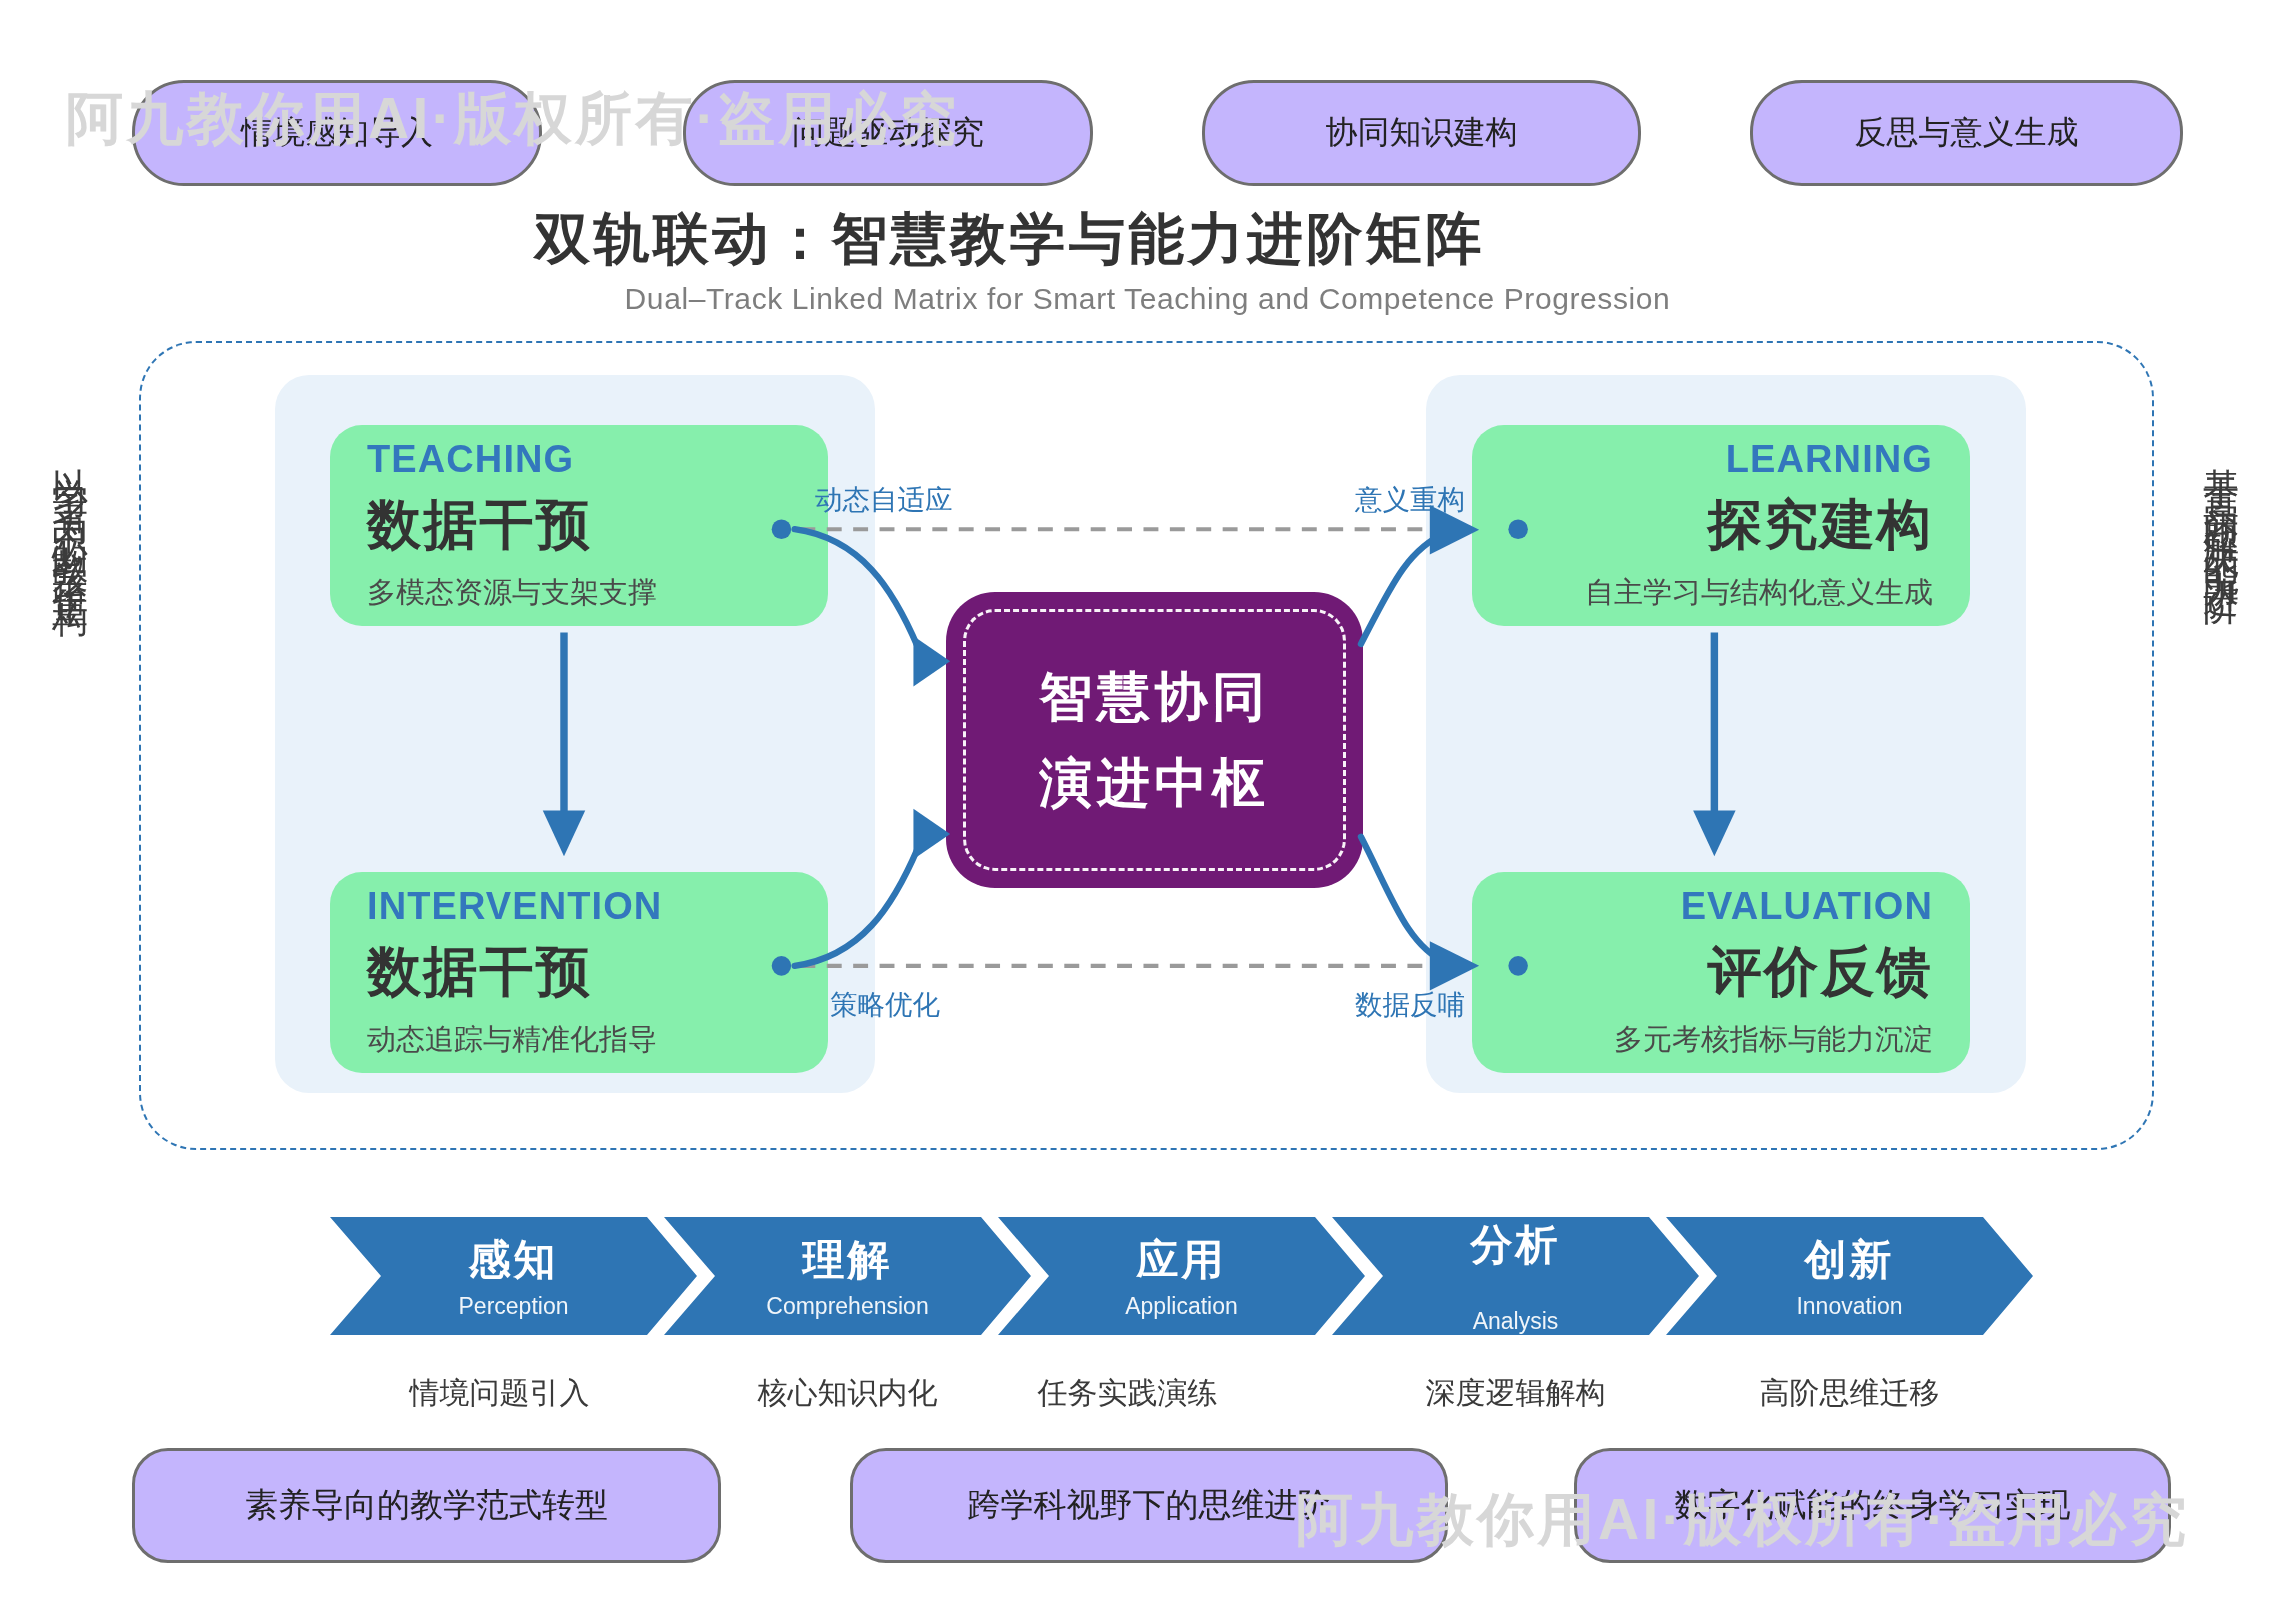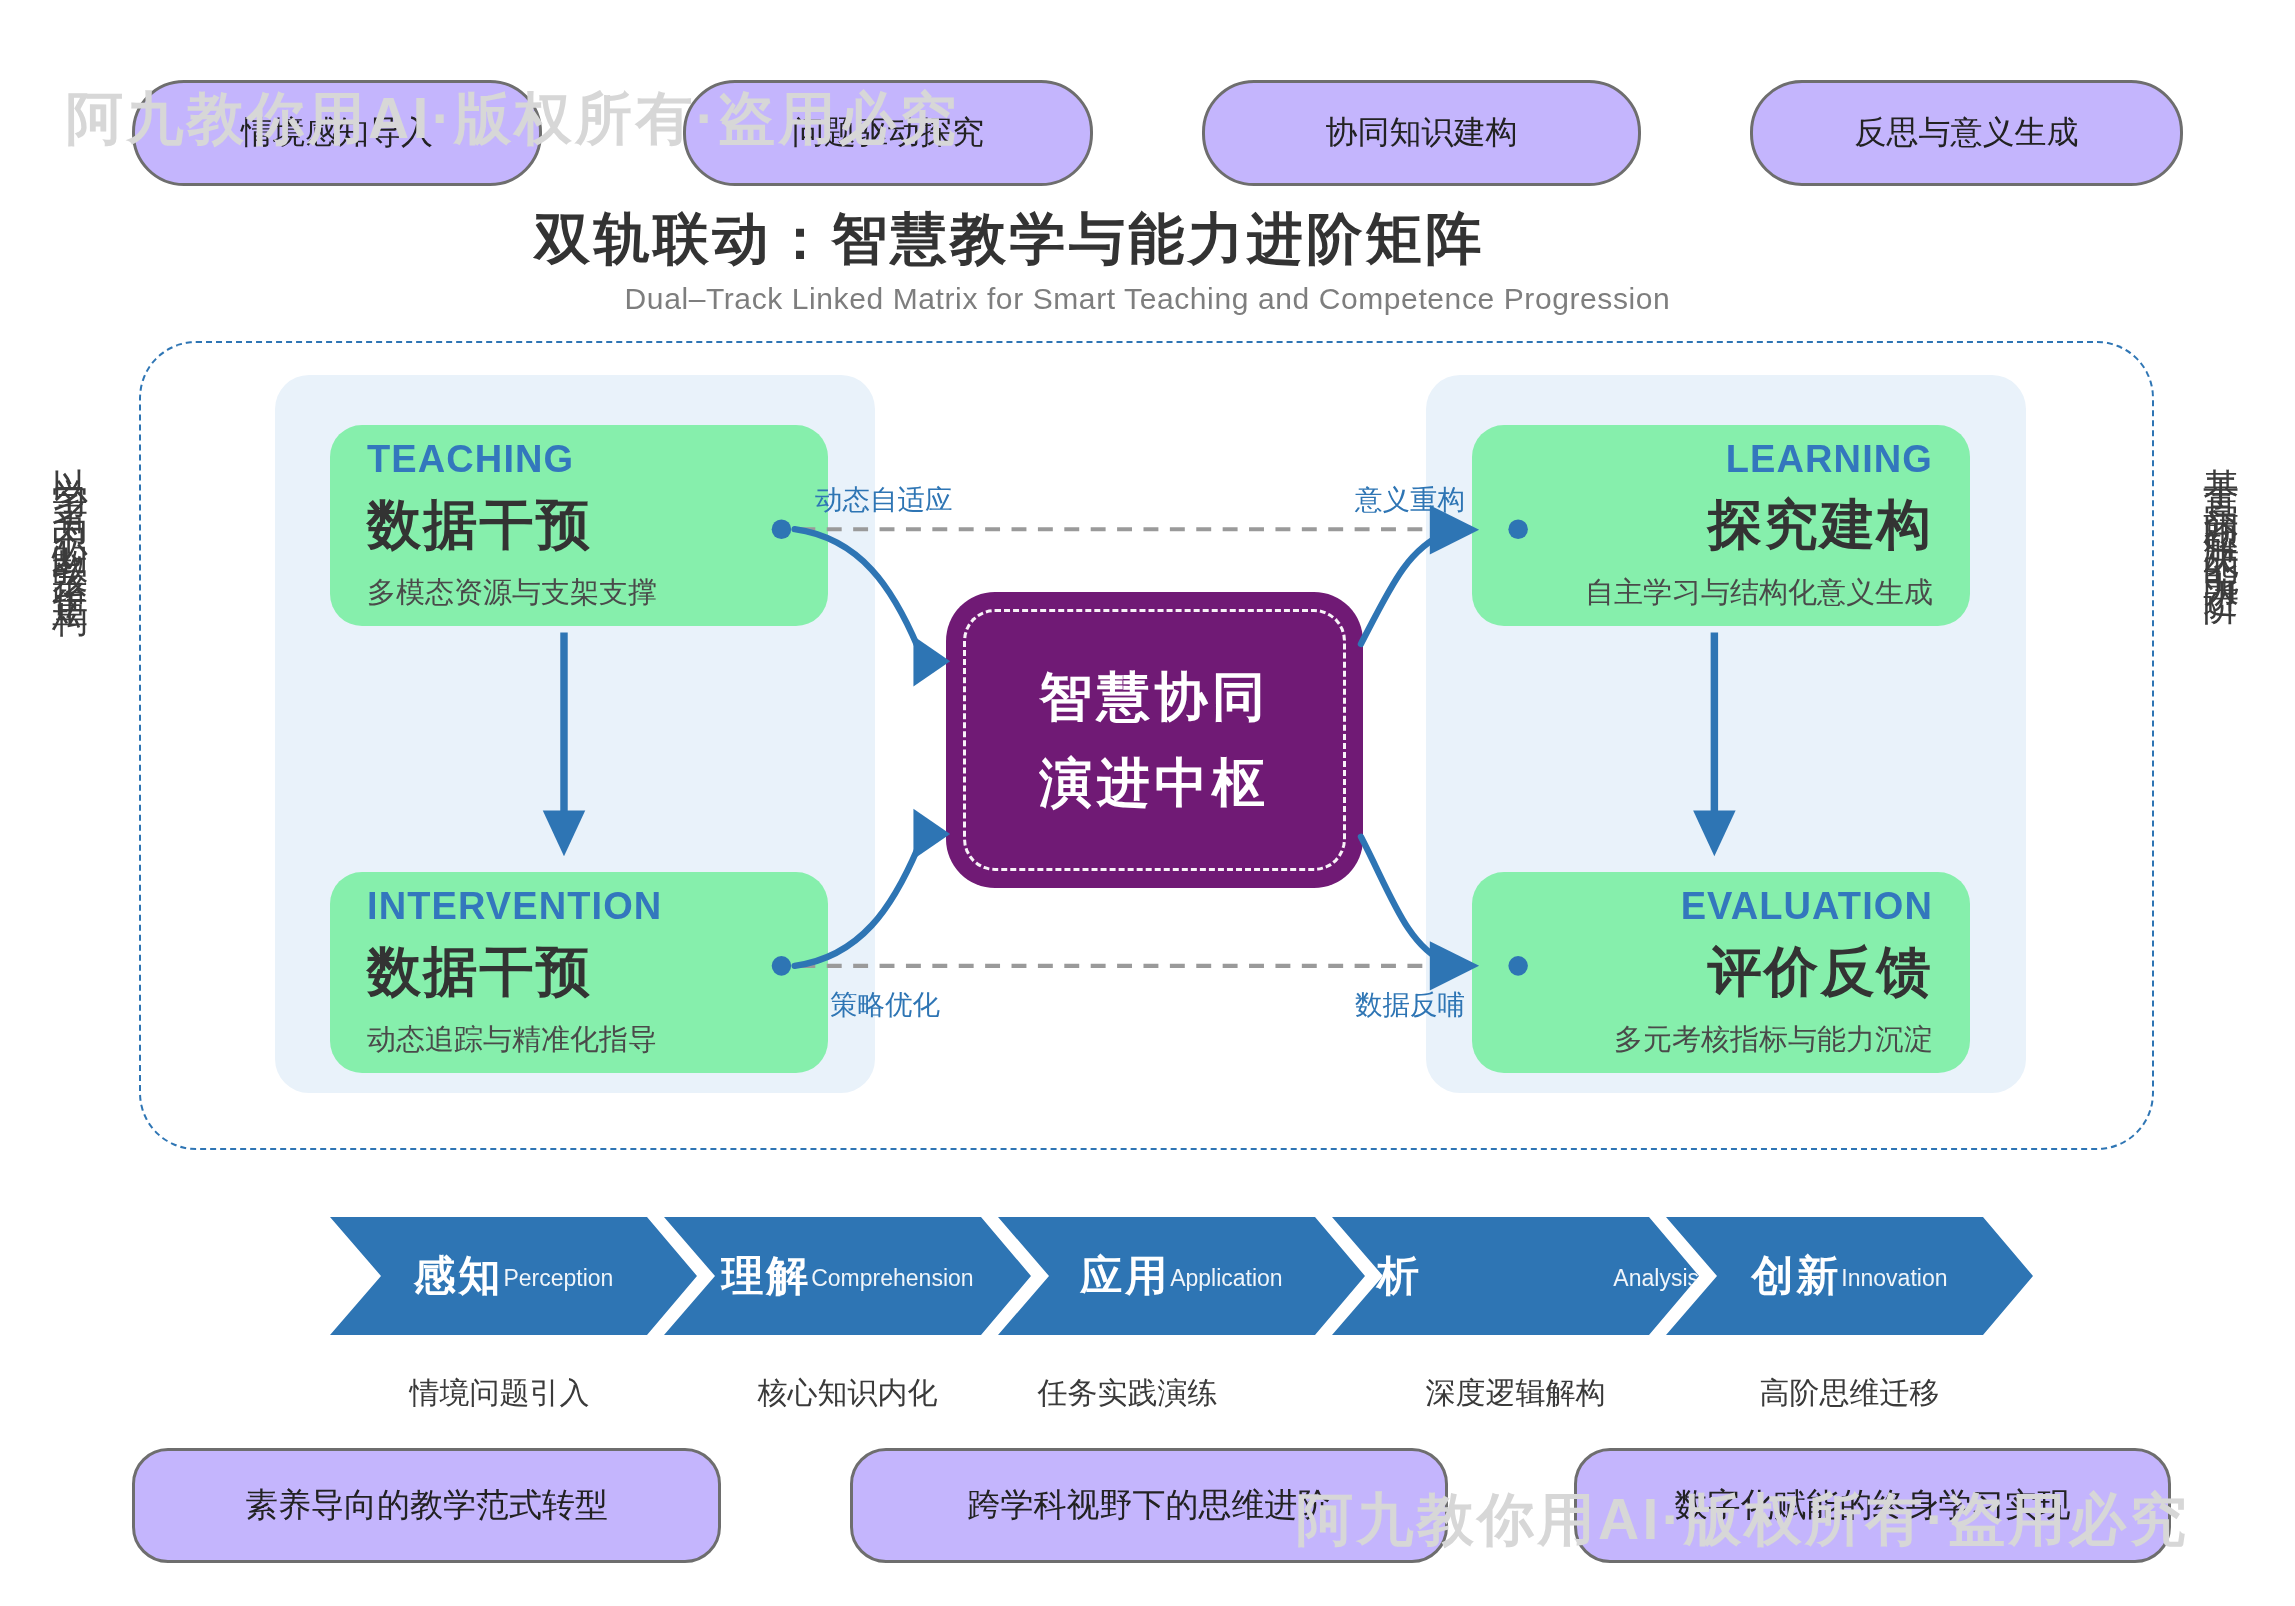--- a/index.html
+++ b/index.html
@@ -54,21 +54,21 @@
   .hub::before{content:"";position:absolute;left:17px;top:17px;right:17px;bottom:17px;
     border:3.4px dashed rgba(255,255,255,0.95);border-radius:32px;}
   .hub .hline{font-size:53px;font-weight:700;color:#fff;letter-spacing:4.6px;line-height:1.62;}
 
   
   .clabel{position:absolute;font-size:27.5px;font-weight:500;color:#2e75b4;white-space:nowrap;}
 
   
   .chev{position:absolute;top:1217px;height:118px;width:367px;background:#2e75b4;
     clip-path:polygon(0 0,317px 0,100% 50%,317px 100%,0 100%,51px 50%);
-    display:flex;flex-direction:row;align-items:center;justify-content:center;}
+    display:flex;flex-direction:column;align-items:center;justify-content:center;}
   .chev .czh{font-size:42px;font-weight:700;color:#fff;letter-spacing:2.9px;}
   .chev .cen{font-size:23px;color:rgba(255,255,255,0.93);margin-top:5.7px;}
   .note{position:absolute;top:1373px;width:367px;text-align:center;
     font-size:30px;font-weight:500;color:#3a3a3a;white-space:nowrap;}
 
   
   .wm{position:absolute;z-index:50;color:#d7d7d7;font-weight:700;font-size:57px;
     letter-spacing:3.4px;white-space:nowrap;}
 
   svg.overlay{position:absolute;left:0;top:0;}

